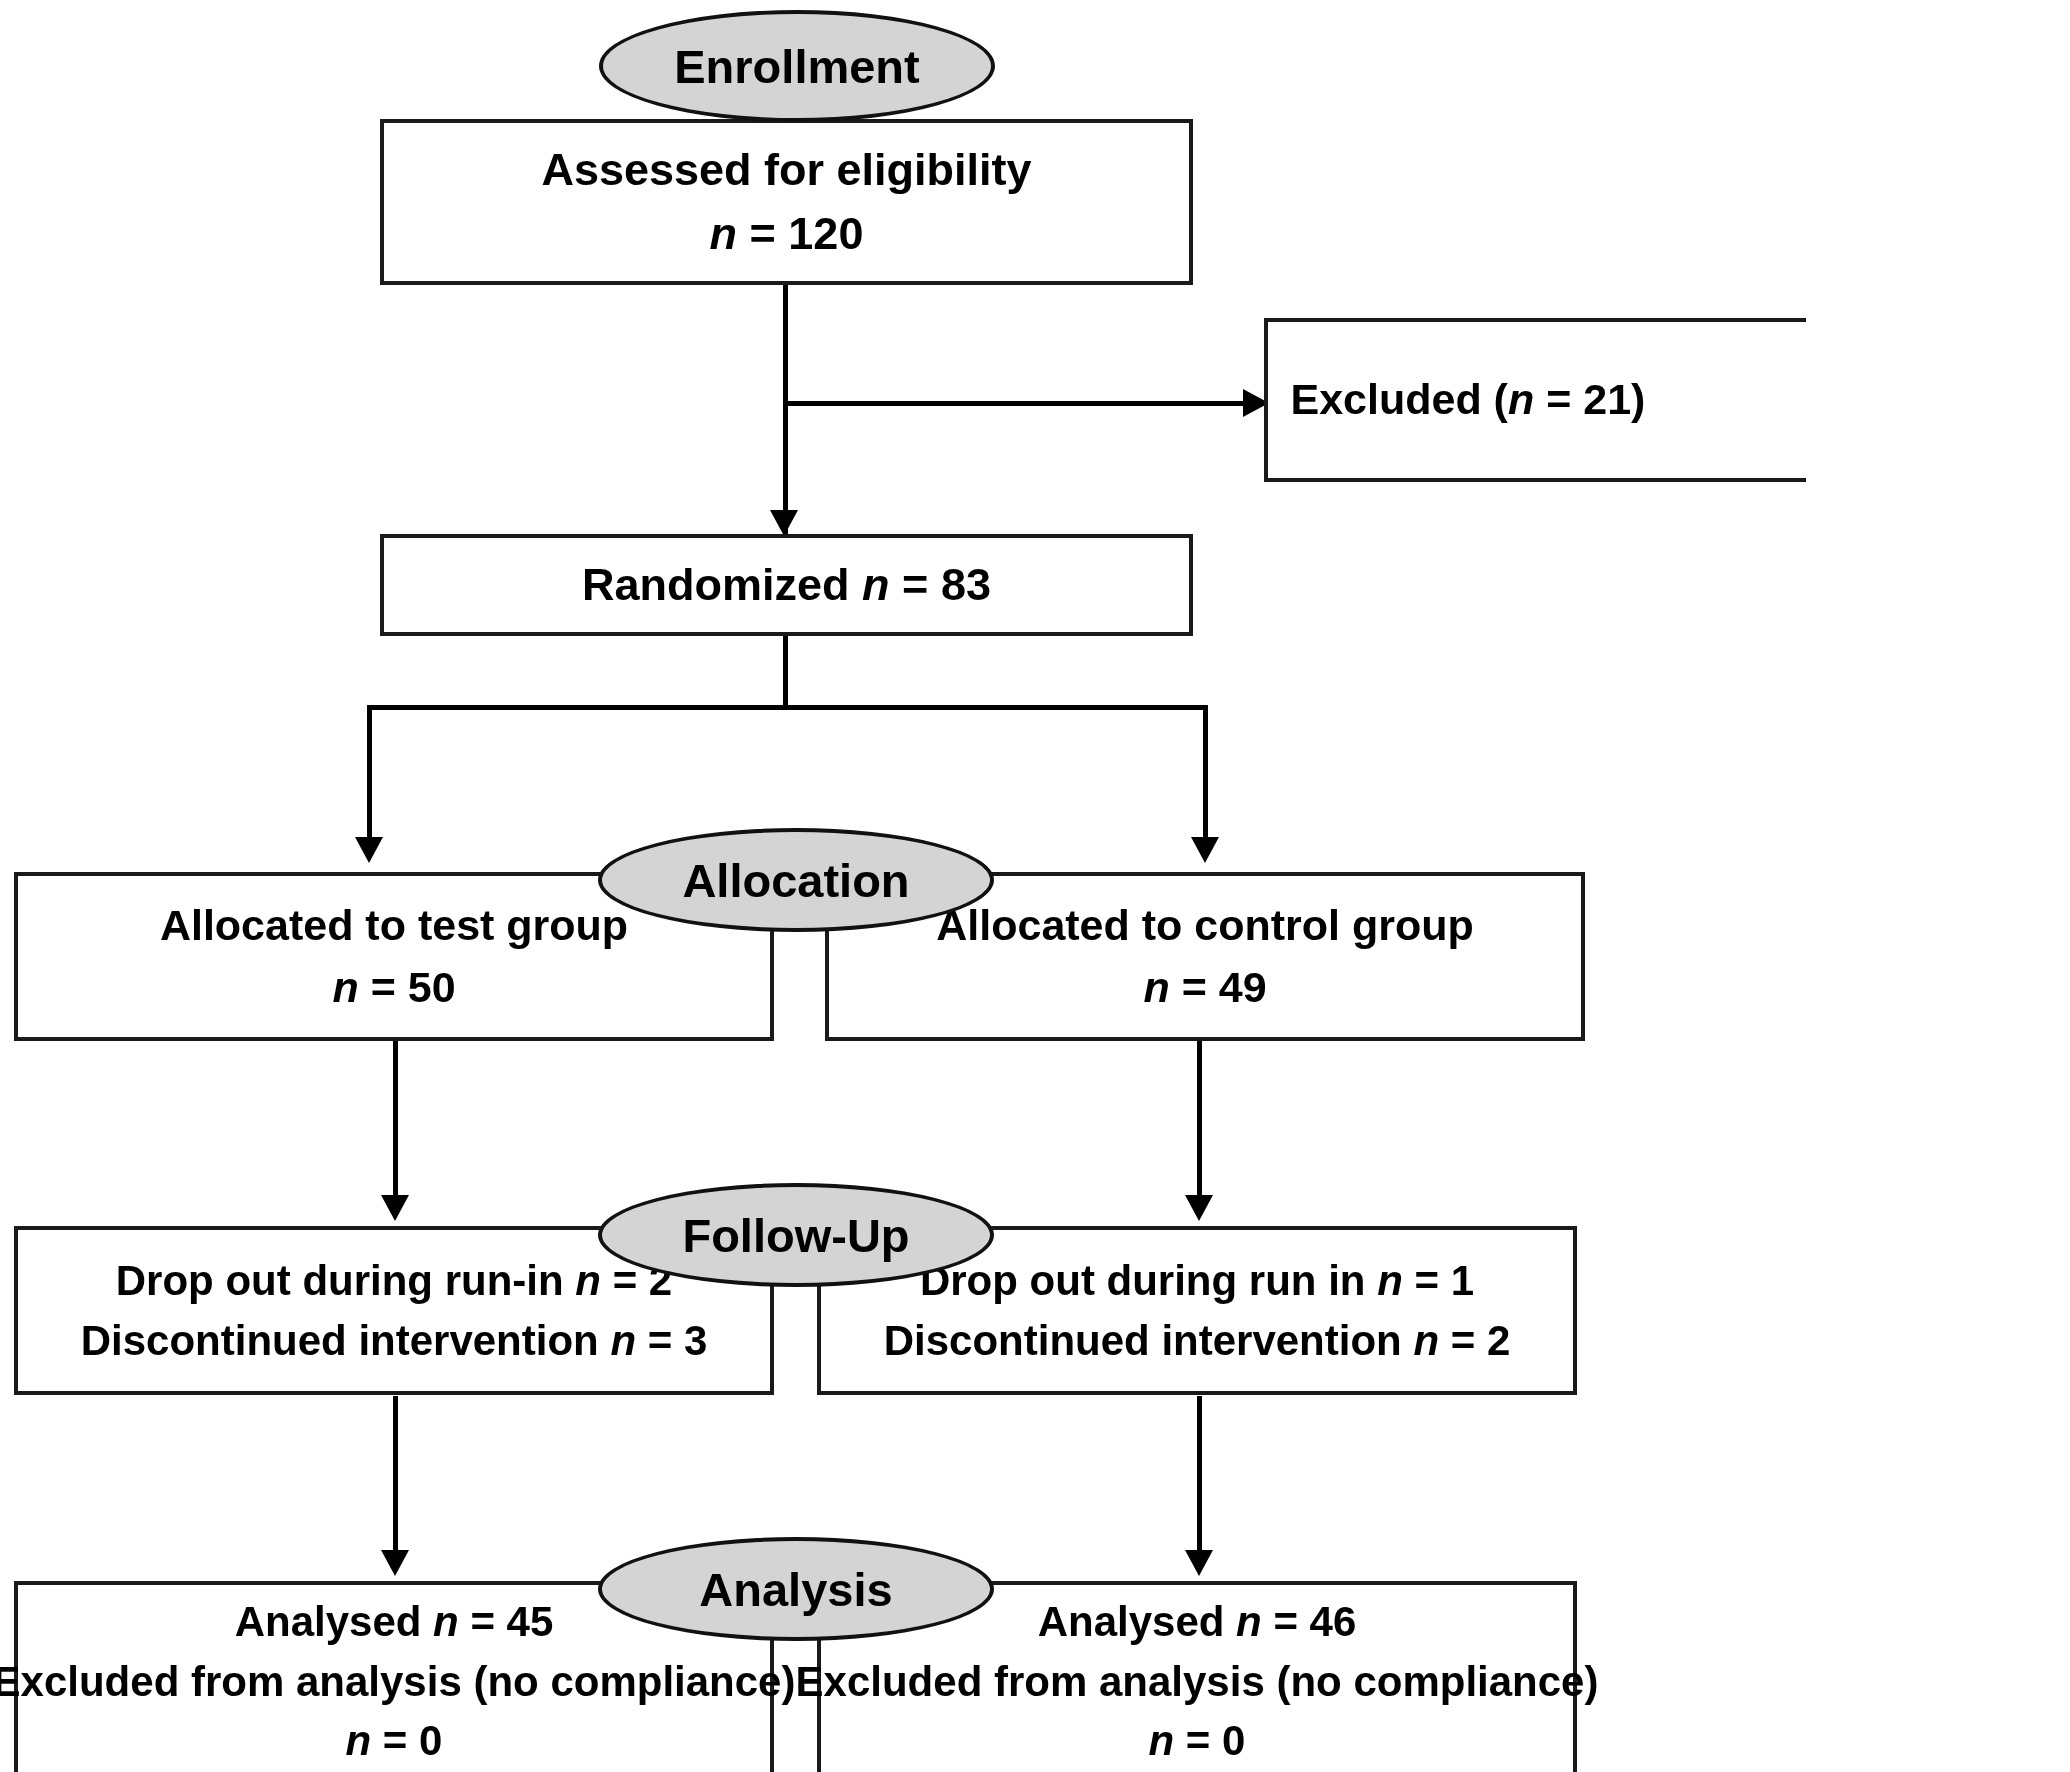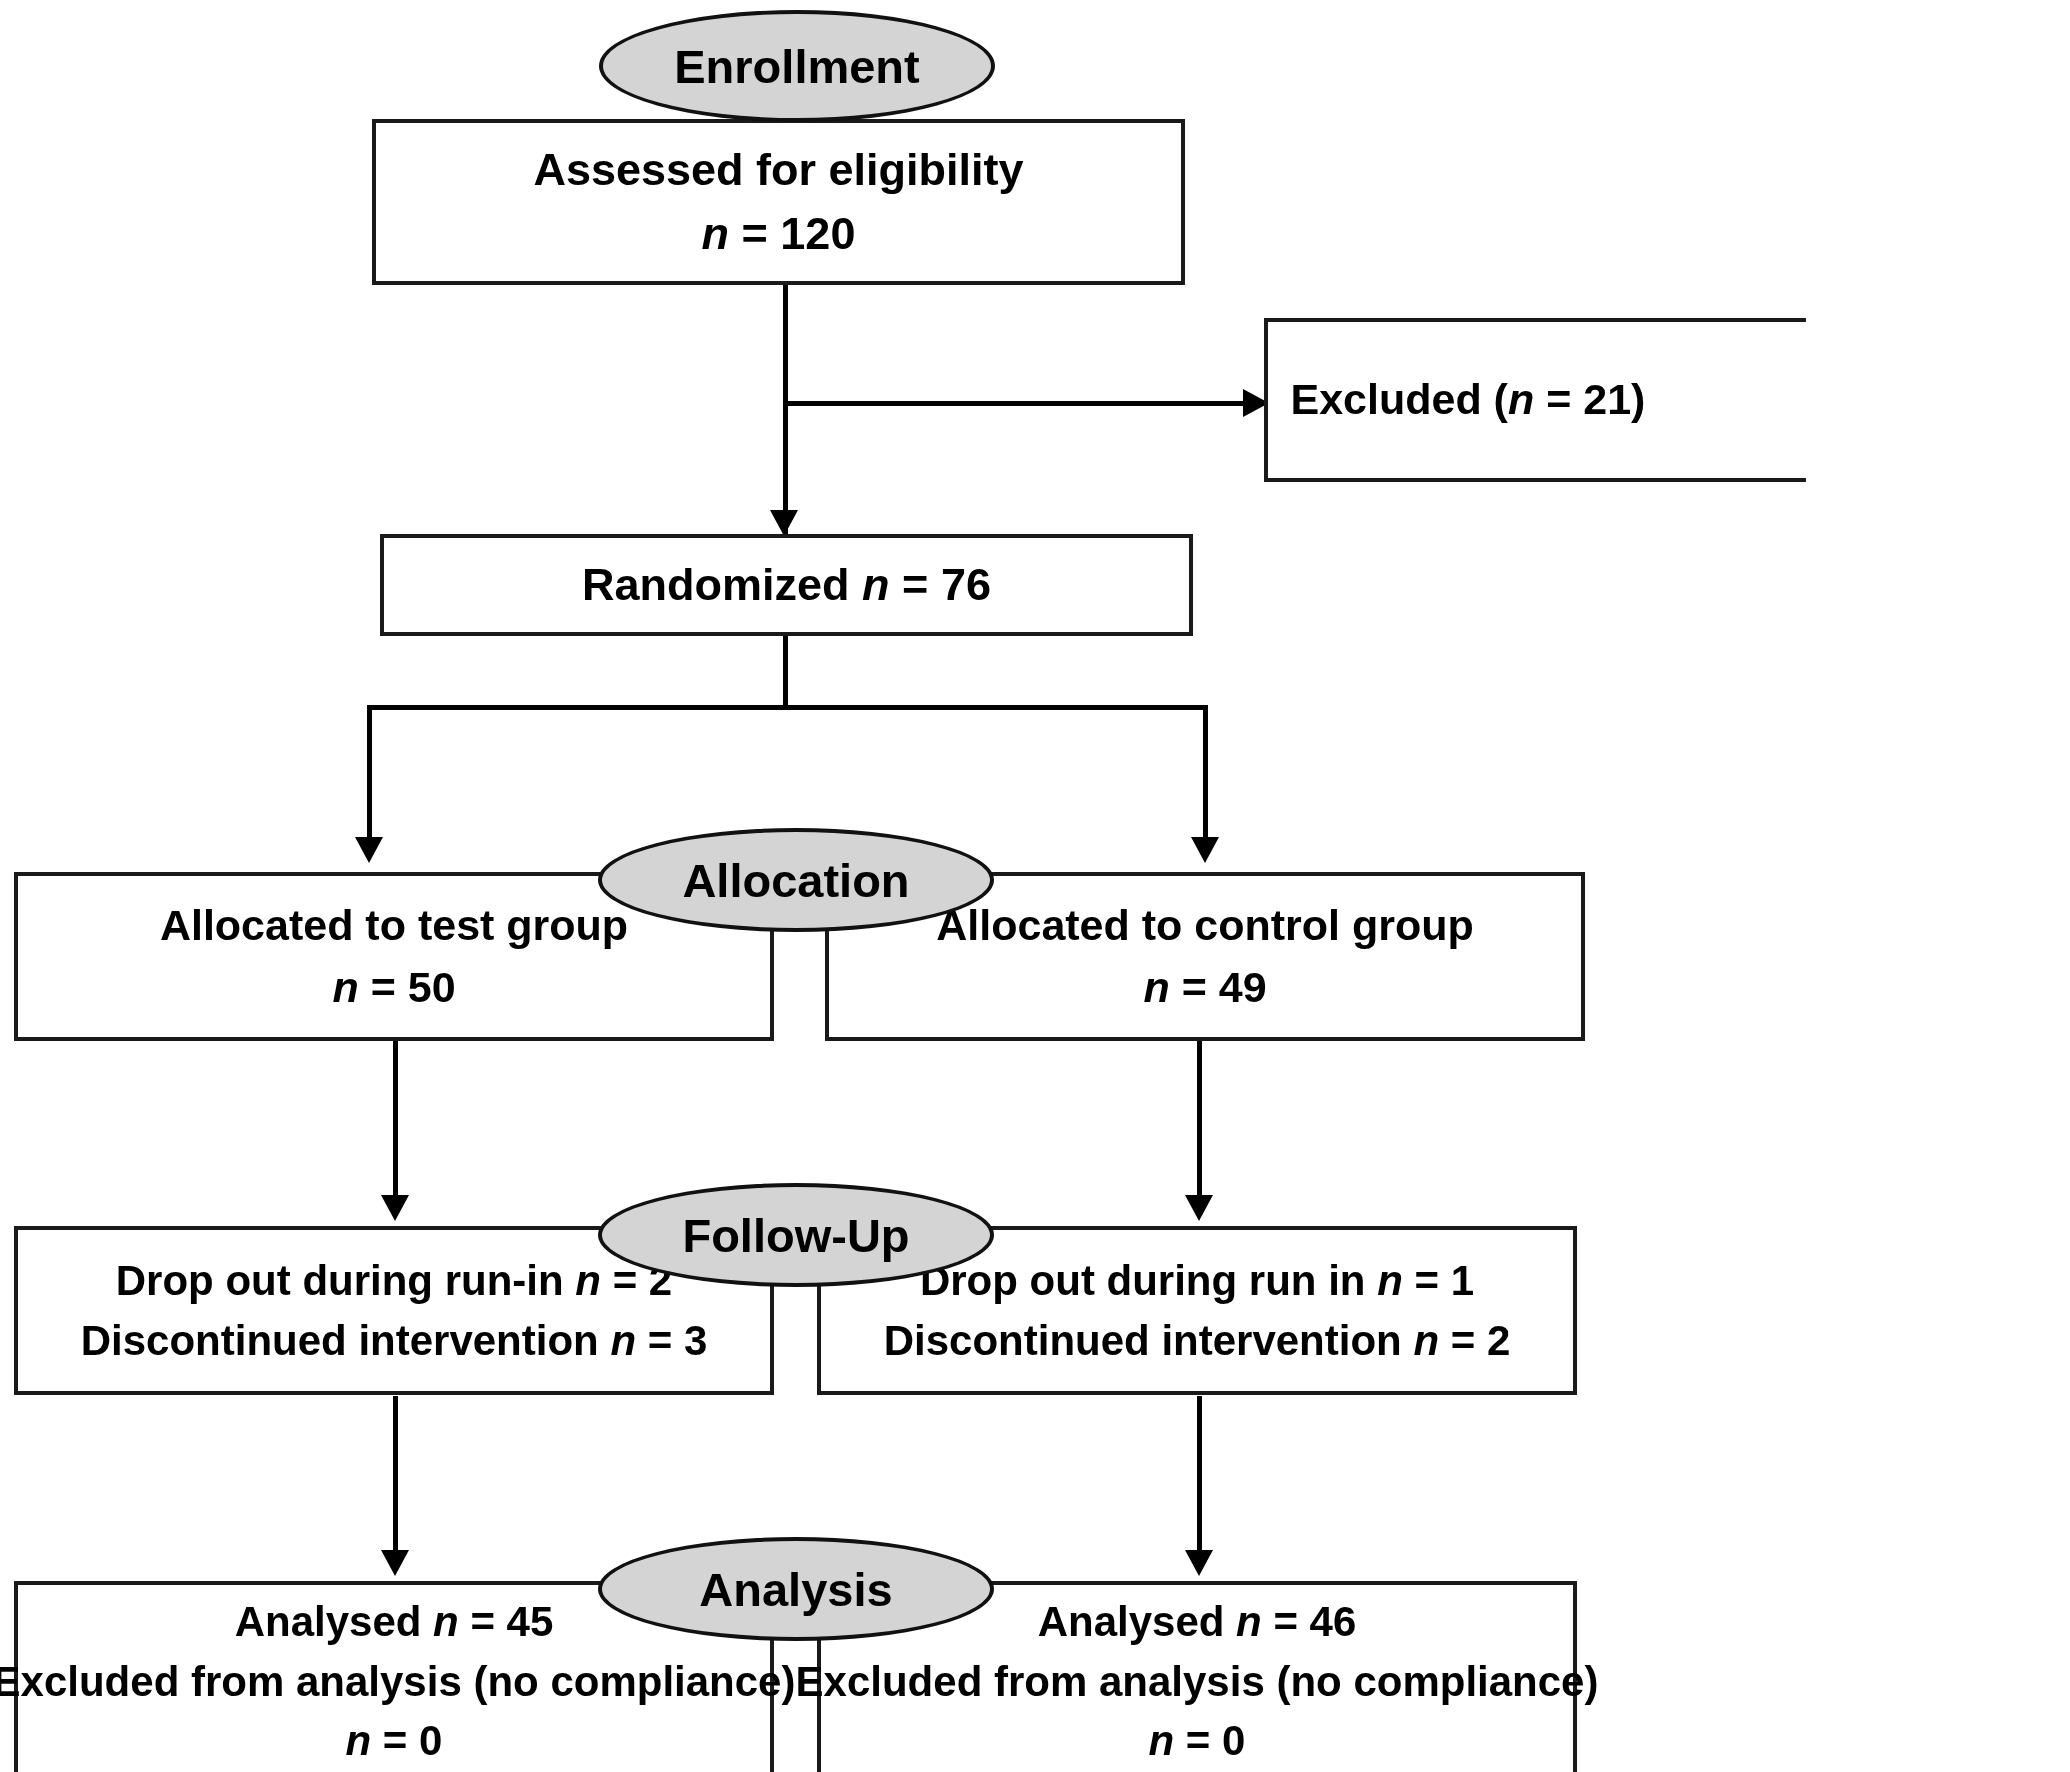--- a/index.html
+++ b/index.html
@@ -119,38 +119,38 @@
 </style>
 </head>
 <body>
 
 <div id="canvas">
 
   <div class="stage" style="left:599px; top:10.4px; width:396px; height:112px;">
     <span>Enrollment</span>
   </div>
 
-  <div class="box fs-52" style="left:372px; top:119px; width:813px; height:166px;">
+  <div class="box fs-52" style="left:380px; top:119px; width:813px; height:166px;">
     <span class="line">Assessed for eligibility</span>
     <span class="line"><i class="n">n</i><span> = 120</span></span>
   </div>
 
   <div class="vline" style="left:783px; top:285px; width:5.2px; height:251px;"></div>
 
   <div class="hline" style="left:783px; top:401px; width:467px; height:5.2px;"></div>
   <div class="arrow-right" style="left:1243px; top:389px;"></div>
 
   <div class="box bullets fs-50" style="left:1264px; top:318px; width:790px; height:164px;">
     <span class="hd"><span>Excluded (</span><i class="n">n</i><span> = 21)</span></span>
   </div>
 
   <div class="arrow-down" style="left:770px; top:510px;"></div>
 
   <div class="box fs-52" style="left:380px; top:534px; width:813px; height:102px;">
-    <span class="line"><span>Randomized </span><i class="n">n</i><span> = 76</span></span>
+    <span class="line"><span>Randomized </span><i class="n">n</i><span> = 83</span></span>
   </div>
 
   <div class="vline" style="left:783px; top:636px; width:5.2px; height:71px;"></div>
   <div class="hline" style="left:367px; top:705px; width:422px; height:5.2px;"></div>
   <div class="hline" style="left:783px; top:705px; width:425px; height:5.2px;"></div>
 
   <div class="vline" style="left:367px; top:705px; width:5.2px; height:134px;"></div>
   <div class="arrow-down" style="left:355px; top:837px;"></div>
 
   <div class="vline" style="left:1203px; top:705px; width:5.2px; height:134px;"></div>

